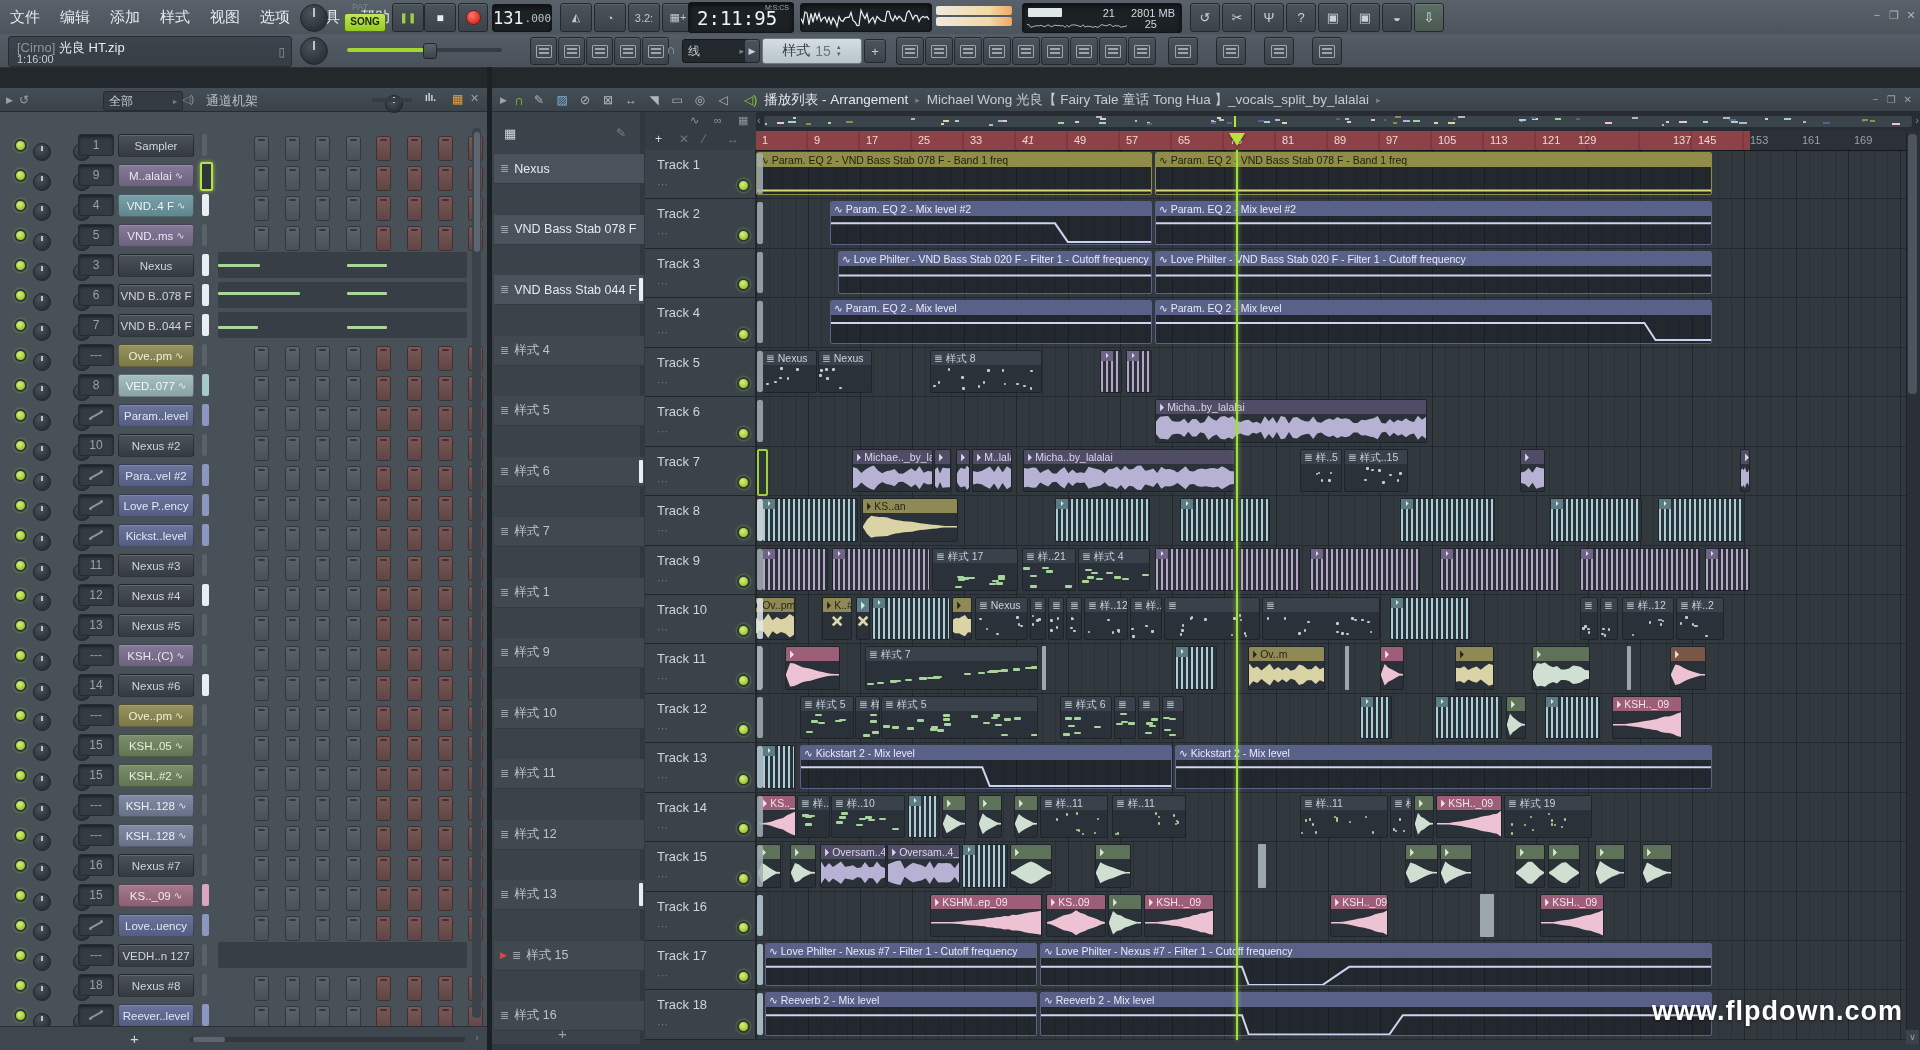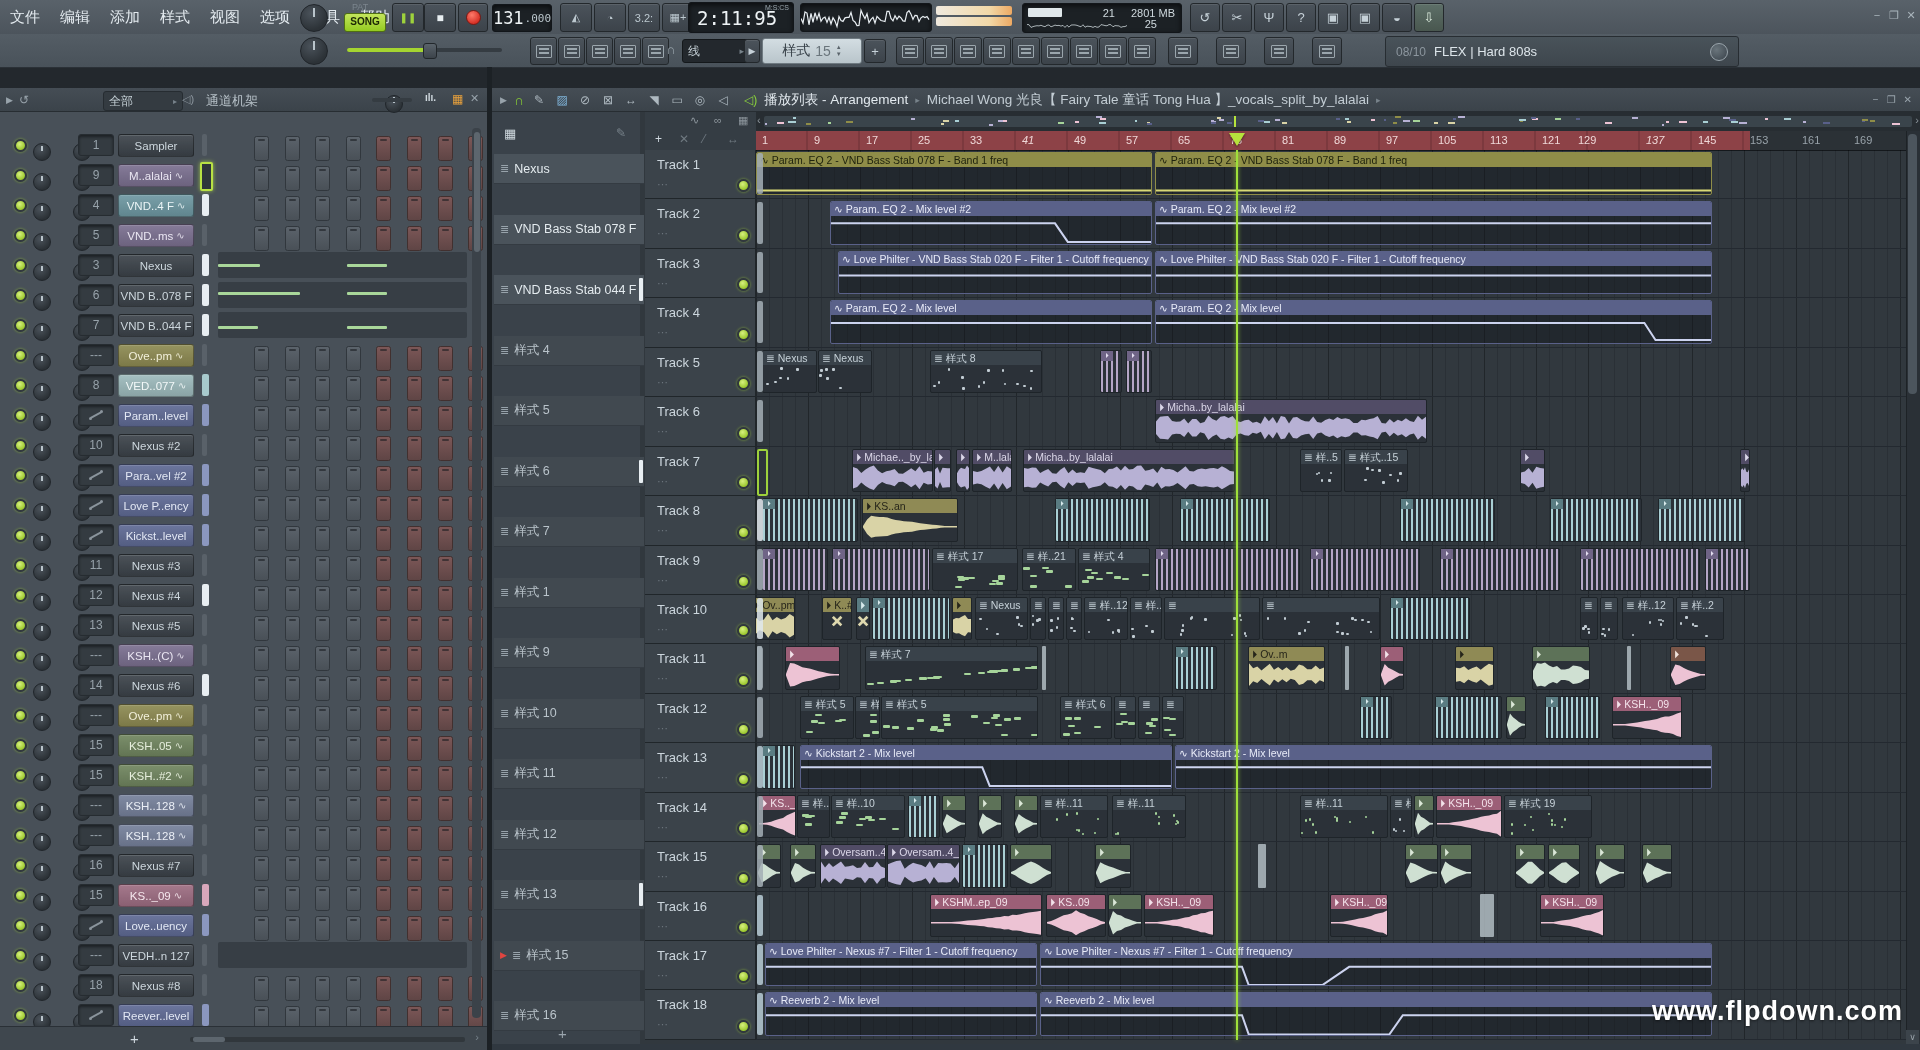--- a/index.html
+++ b/index.html
@@ -110,20 +110,25 @@
       <div class="abs btn" style="font-size: 13px; left: 1286px; top: 3px; width: 28px; height: 27px;">?</div>
       <div class="abs btn" style="font-size: 13px; left: 1318px; top: 3px; width: 28px; height: 27px;">▣</div>
       <div class="abs btn" style="font-size: 13px; left: 1350px; top: 3px; width: 28px; height: 27px;">▣</div>
       <div class="abs btn" style="font-size: 13px; left: 1382px; top: 3px; width: 28px; height: 27px;">◒</div>
       <div class="abs btn" style="font-size: 13px; left: 1414px; top: 3px; width: 28px; height: 27px; background: linear-gradient(rgb(93, 111, 104), rgb(73, 87, 79)); color: rgb(216, 232, 218);">⇩</div>
       <div class="abs " style="color: rgb(169, 180, 187); font-size: 11px; text-align: center; line-height: 14px; left: 1870px; top: 8px; width: 14px; height: 14px;">−</div>
       <div class="abs " style="color: rgb(169, 180, 187); font-size: 11px; text-align: center; line-height: 14px; left: 1887px; top: 8px; width: 14px; height: 14px;">❐</div>
       <div class="abs " style="color: rgb(169, 180, 187); font-size: 11px; text-align: center; line-height: 14px; left: 1904px; top: 8px; width: 14px; height: 14px;">✕</div>
     </div>
     <div class="abs " id="bar2" style="left: 0px; top: 34px; width: 1920px; height: 33px;">
+      <div class="abs " style="background: linear-gradient(rgb(61, 68, 75), rgb(54, 61, 67)); border: 1px solid rgb(39, 45, 50); border-radius: 3px; left: 8px; top: 2px; width: 282px; height: 29px;">
+        <div class="abs" style="left: 8px; top: 2px; font-size: 13px; color: rgb(230, 236, 239);"><span style="color: rgb(140, 150, 158);">[Cirno] </span>光良 HT.zip</div>
+        <div class="abs" style="left: 8px; top: 16px; font-size: 11px; color: rgb(194, 204, 210);">1:16:00</div>
+        <div class="abs" style="right: 6px; top: 8px; font-size: 12px; color: rgb(140, 150, 158);">▯</div>
+      </div>
       <div class="abs knob" style="left: 300px; top: 3px; width: 26px; height: 26px;"></div>
       <div class="abs " style="left: 347px; top: 12px; width: 155px; height: 8px;">
         <div class="abs" style="left: 0px; top: 2px; width: 155px; height: 4px; background: rgb(53, 60, 66); border-radius: 2px;"></div>
         <div class="abs" style="left: 0px; top: 2px; width: 81px; height: 4px; background: rgb(165, 213, 49); border-radius: 2px;"></div>
         <div class="abs" style="left: 76px; top: -3px; width: 12px; height: 14px; background: linear-gradient(rgb(90, 99, 107), rgb(60, 67, 74)); border: 1px solid rgb(34, 39, 43); border-radius: 3px;"></div>
       </div>
       <div class="abs btn" style="left: 530px; top: 3px; width: 25px; height: 26px;">
         <div class="gicon"></div>
       </div>
       <div class="abs btn" style="left: 558px; top: 3px; width: 25px; height: 26px;">
@@ -183,25 +188,20 @@
         <div class="gicon"></div>
       </div>
       <div class="abs btn" style="left: 1216px; top: 3px; width: 28px; height: 26px;">
         <div class="gicon"></div>
       </div>
       <div class="abs btn" style="left: 1264px; top: 3px; width: 28px; height: 26px;">
         <div class="gicon"></div>
       </div>
       <div class="abs btn" style="left: 1312px; top: 3px; width: 28px; height: 26px;">
         <div class="gicon"></div>
-      </div>
-      <div class="abs row" style="background: linear-gradient(rgb(73, 83, 90), rgb(62, 70, 77)); border: 1px solid rgb(39, 45, 50); border-radius: 3px; padding: 0px 10px; gap: 8px; left: 1385px; top: 2px; width: 332px; height: 29px;">
-        <div style="font-size: 12px; color: rgb(140, 150, 158);">08/10</div>
-        <div style="font-size: 13px; color: rgb(221, 229, 234);">FLEX | Hard 808s</div>
-        <div style="margin-left: auto; width: 16px; height: 16px; border-radius: 50%; border: 1px solid rgb(154, 165, 172); background: radial-gradient(circle at 35% 35%, rgb(106, 117, 124), rgb(57, 66, 74));"></div>
       </div>
     </div>
     <div class="abs panel" style="left: 0px; top: 88px; width: 487px; height: 962px;">
       <div class="abs winhead row" style="gap: 6px; padding: 0px 6px; box-sizing: border-box; left: 0px; top: 0px; width: 487px; height: 24px;">
         <div style="color: rgb(152, 163, 171); font-size: 9px;">▶</div>
         <div style="color: rgb(152, 163, 171); font-size: 12px;">↺</div>
         <div class="abs row" style="background: rgb(52, 59, 65); border: 1px solid rgb(38, 44, 49); border-radius: 3px; padding: 0px 5px; justify-content: space-between; position: absolute; left: 103px; top: 3px; width: 68px; height: 18px;">
           <div style="font-size: 12px; color: rgb(198, 209, 215);">全部</div>
           <div style="font-size: 8px; color: rgb(120, 131, 139);">▸</div>
         </div>
@@ -1122,21 +1122,21 @@
         <div class="rulnum" style="left: 370px; color: rgb(239, 216, 216);">57</div>
         <div class="rulnum" style="left: 422px; color: rgb(239, 216, 216);">65</div>
         <div class="rulnum" style="left: 474px; color: rgb(239, 216, 216);">73</div>
         <div class="rulnum" style="left: 526px; color: rgb(239, 216, 216);">81</div>
         <div class="rulnum" style="left: 578px; color: rgb(239, 216, 216);">89</div>
         <div class="rulnum" style="left: 630px; color: rgb(239, 216, 216);">97</div>
         <div class="rulnum" style="left: 682px; color: rgb(239, 216, 216);">105</div>
         <div class="rulnum" style="left: 734px; color: rgb(239, 216, 216);">113</div>
         <div class="rulnum" style="left: 786px; color: rgb(239, 216, 216);">121</div>
         <div class="rulnum" style="left: 822px; color: rgb(239, 216, 216);">129</div>
-        <div class="rulnum" style="left: 890px; color: rgb(239, 216, 216); font-style: italic;">137</div>
+        <div class="rulnum" style="left: 917px; color: rgb(239, 216, 216);">137</div>
         <div class="rulnum" style="left: 942px; color: rgb(239, 216, 216);">145</div>
         <div class="rulnum" style="left: 994px; color: rgb(152, 162, 169);">153</div>
         <div class="rulnum" style="left: 1046px; color: rgb(152, 162, 169);">161</div>
         <div class="rulnum" style="left: 1098px; color: rgb(152, 162, 169);">169</div>
         <div class="rulnum" style="left: 1150px; color: rgb(152, 162, 169);">177</div>
         <div class="abs" style="left: 473px; top: 2px; width: 0px; height: 0px; border-left: 8px solid transparent; border-right: 8px solid transparent; border-top: 13px solid rgb(182, 227, 60); filter: drop-shadow(rgba(0, 0, 0, 0.5) 0px 1px 1px);"></div>
       </div>
       <div class="abs " style="overflow: hidden; left: 264px; top: 62px; width: 1164px; height: 900px;">
         <div class="abs" style="left: 0px; top: 0px; width: 1px; height: 890px; background: rgba(0, 0, 0, 0.32);"></div>
         <div class="abs" style="left: 13px; top: 0px; width: 1px; height: 890px; background: rgba(0, 0, 0, 0.13);"></div>

